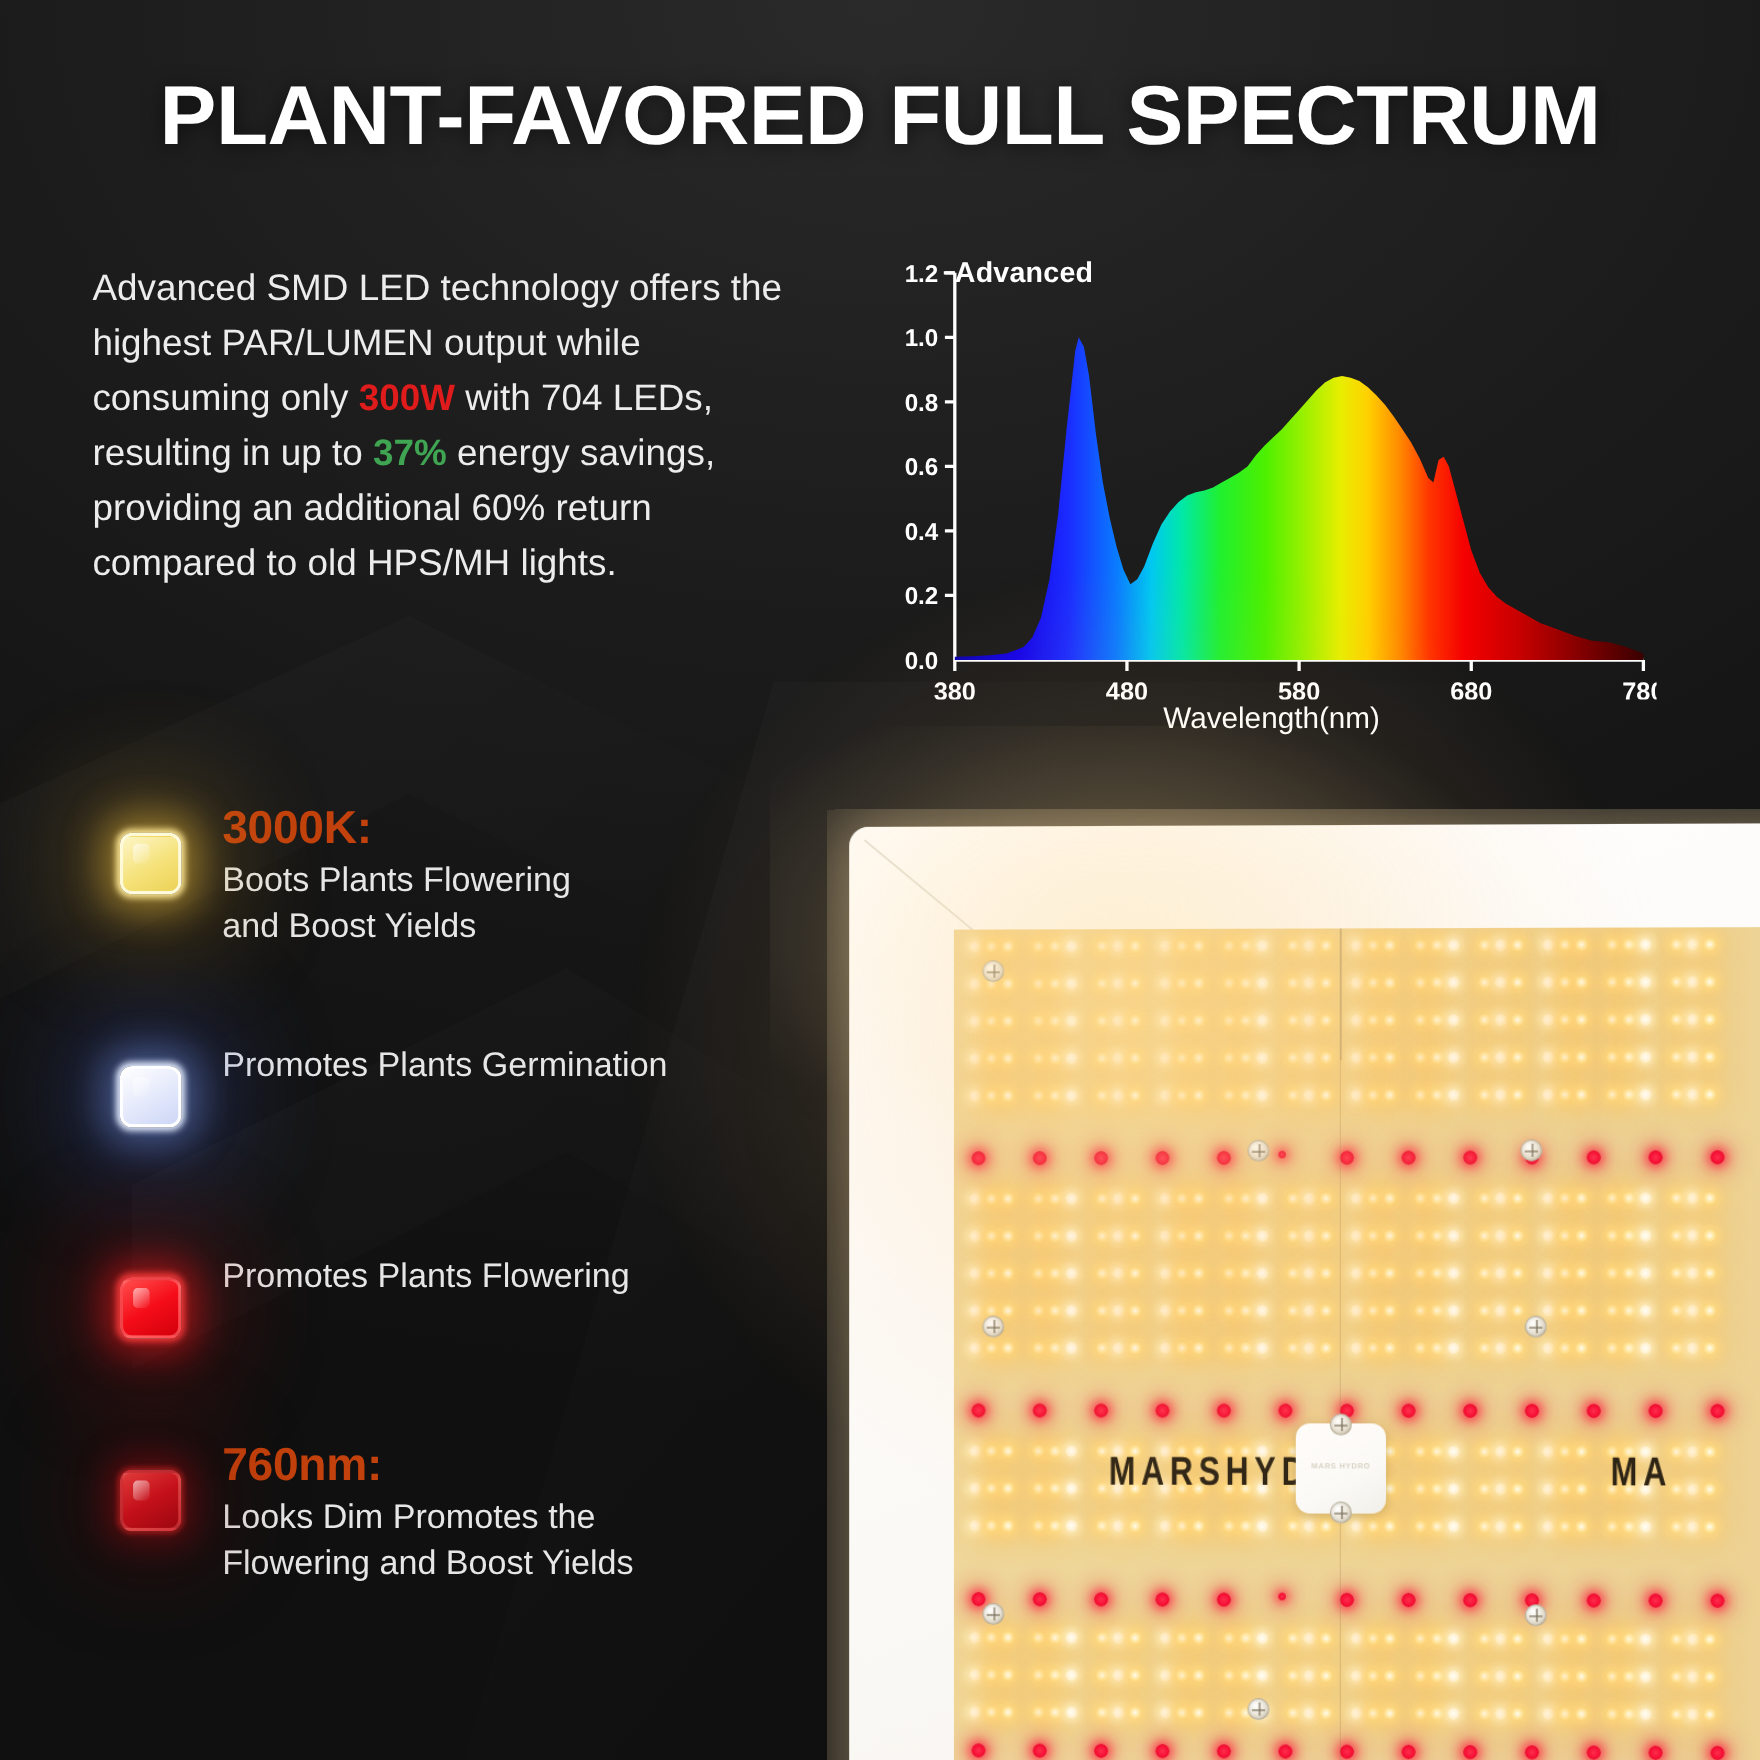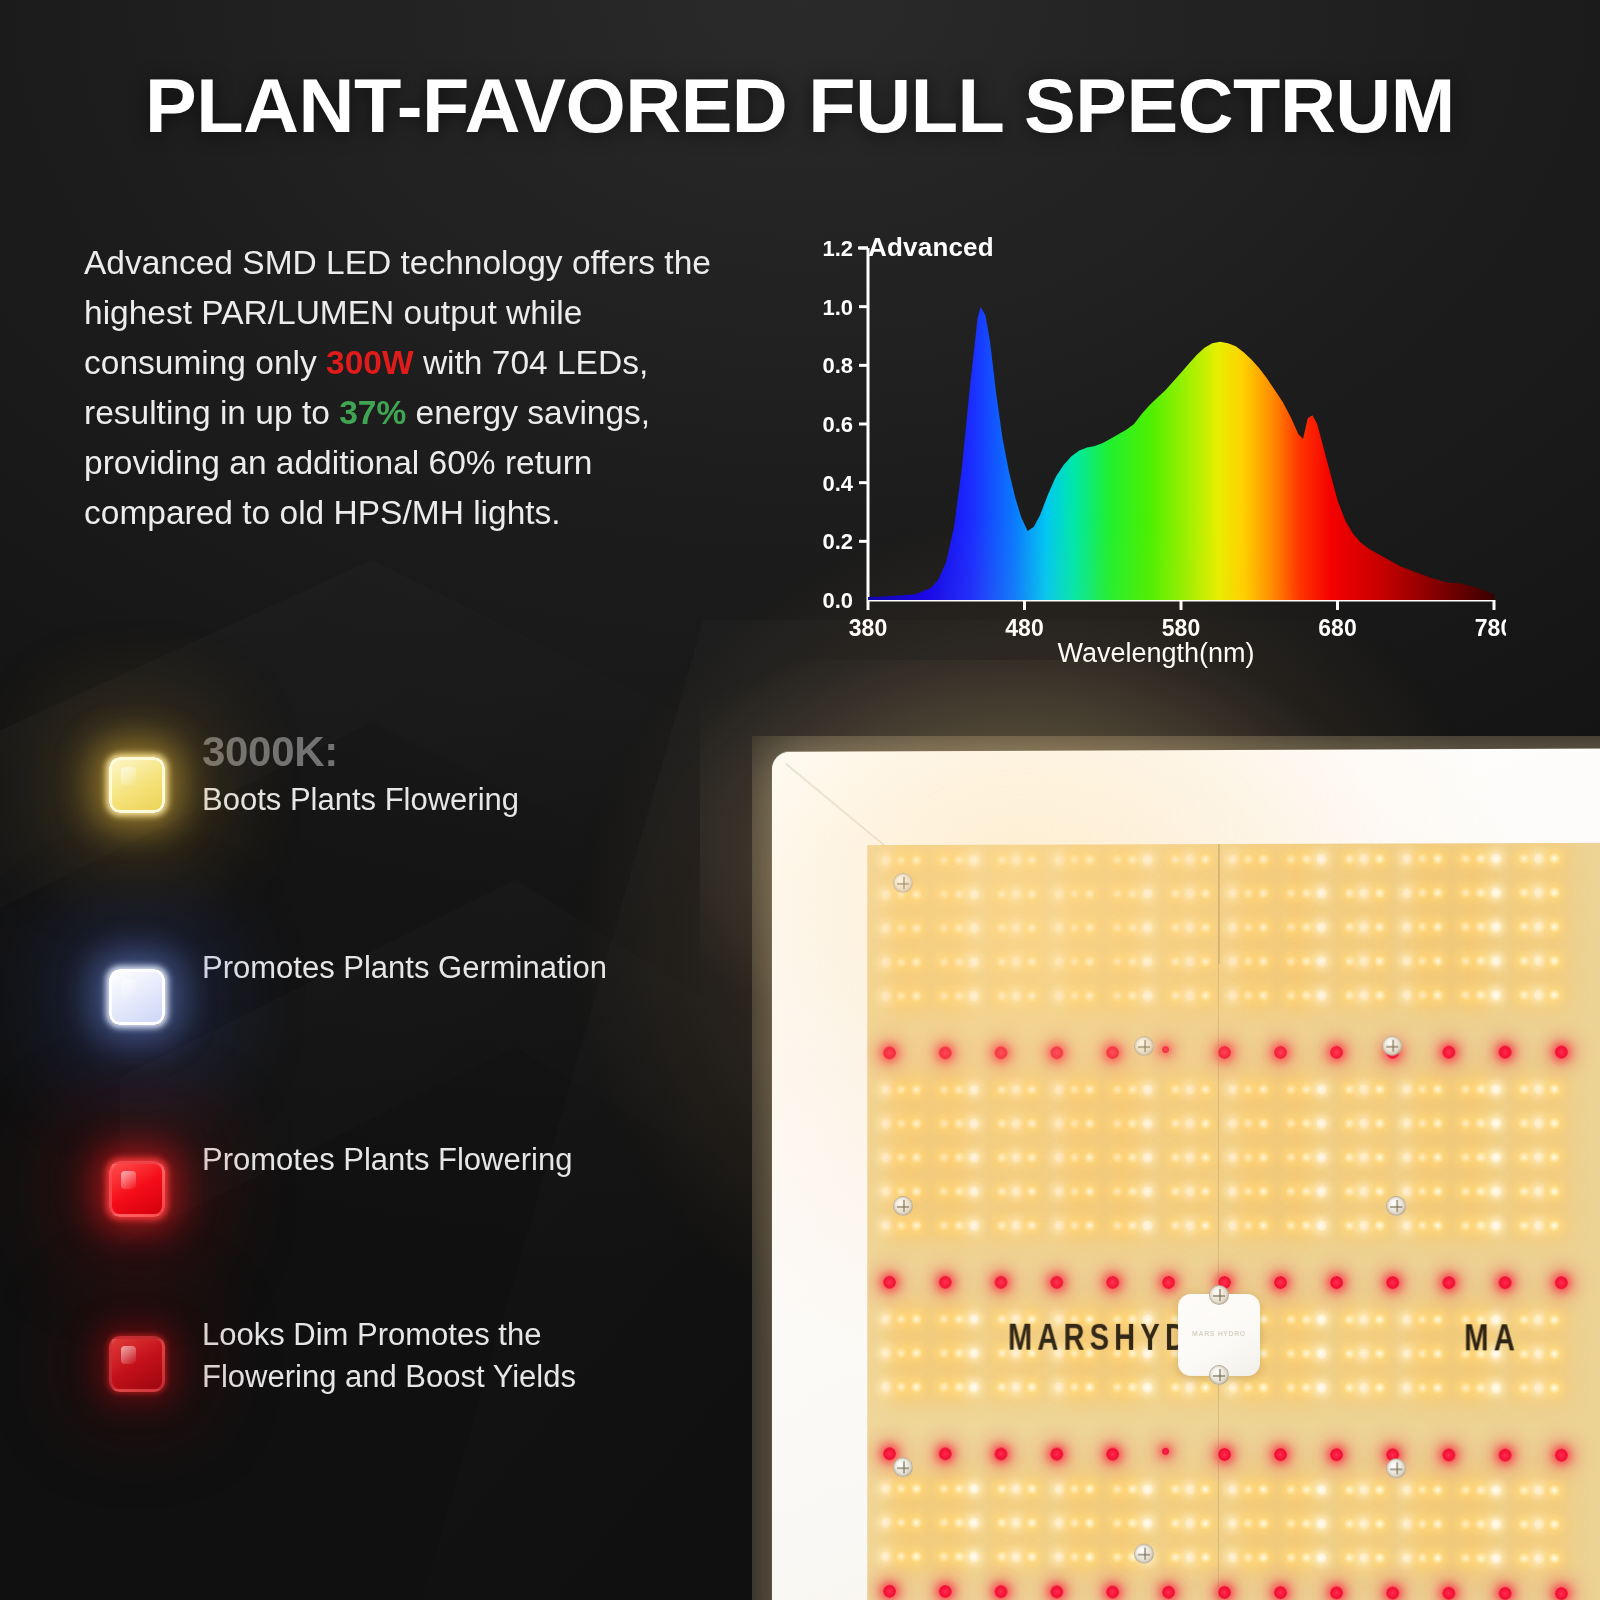--- a/index.html
+++ b/index.html
@@ -129,21 +129,21 @@
   }
   .chip-760nm{
     background:linear-gradient(150deg,#e03a3a 0%,#c4101a 50%,#9d0710 100%);
     box-shadow:0 0 5px 2px rgba(200,30,30,.6),
                0 0 28px 13px rgba(160,12,18,.40),
                0 0 80px 40px rgba(110,6,10,.22);
     border:3px solid rgba(220,95,95,.40);
   }
   .legend-text{ margin-left:118px; padding-top:6px; }
   .legend-head{
-    font-size:42px; font-weight:bold; color:#737373; letter-spacing:-0.3px;
+    font-size:42px; font-weight:bold; color:#c2410c; letter-spacing:-0.3px;
     line-height:1.05;
   }
   .legend-desc{
     font-size:31px; font-weight:300; color:#e6e6e6;
     line-height:42px; margin-top:5px;
   }
 
   
   .panel-stage{
     position:absolute; left:752px; top:736px; width:900px; height:900px;
@@ -298,20 +298,21 @@
 
 <div class="legend">
 
   <div class="legend-row" style="height:212px">
     <div class="chip-wrap">
       <span class="chip chip-3000k"></span>
     </div>
     <div class="legend-text">
       <div class="legend-head">3000K:</div>
       <div class="legend-desc">Boots Plants Flowering</div>
+      <div class="legend-desc" style="margin-top:0">and Boost Yields</div>
     </div>
   </div>
 
   <div class="legend-row" style="height:192px">
     <div class="chip-wrap">
       <span class="chip chip-5000k"></span>
     </div>
     <div class="legend-text">
       <div class="legend-desc">Promotes Plants Germination</div>
     </div>
@@ -324,20 +325,21 @@
     <div class="legend-text">
       <div class="legend-desc">Promotes Plants Flowering</div>
     </div>
   </div>
 
   <div class="legend-row" style="height:200px">
     <div class="chip-wrap">
       <span class="chip chip-760nm"></span>
     </div>
     <div class="legend-text">
+      <div class="legend-head">760nm:</div>
       <div class="legend-desc">Looks Dim Promotes the</div>
       <div class="legend-desc" style="margin-top:0">Flowering and Boost Yields</div>
     </div>
   </div>
 
 </div>
 
 <div class="panel-stage">
   <div class="panel-body">
     <div class="panel-bevel"></div>

